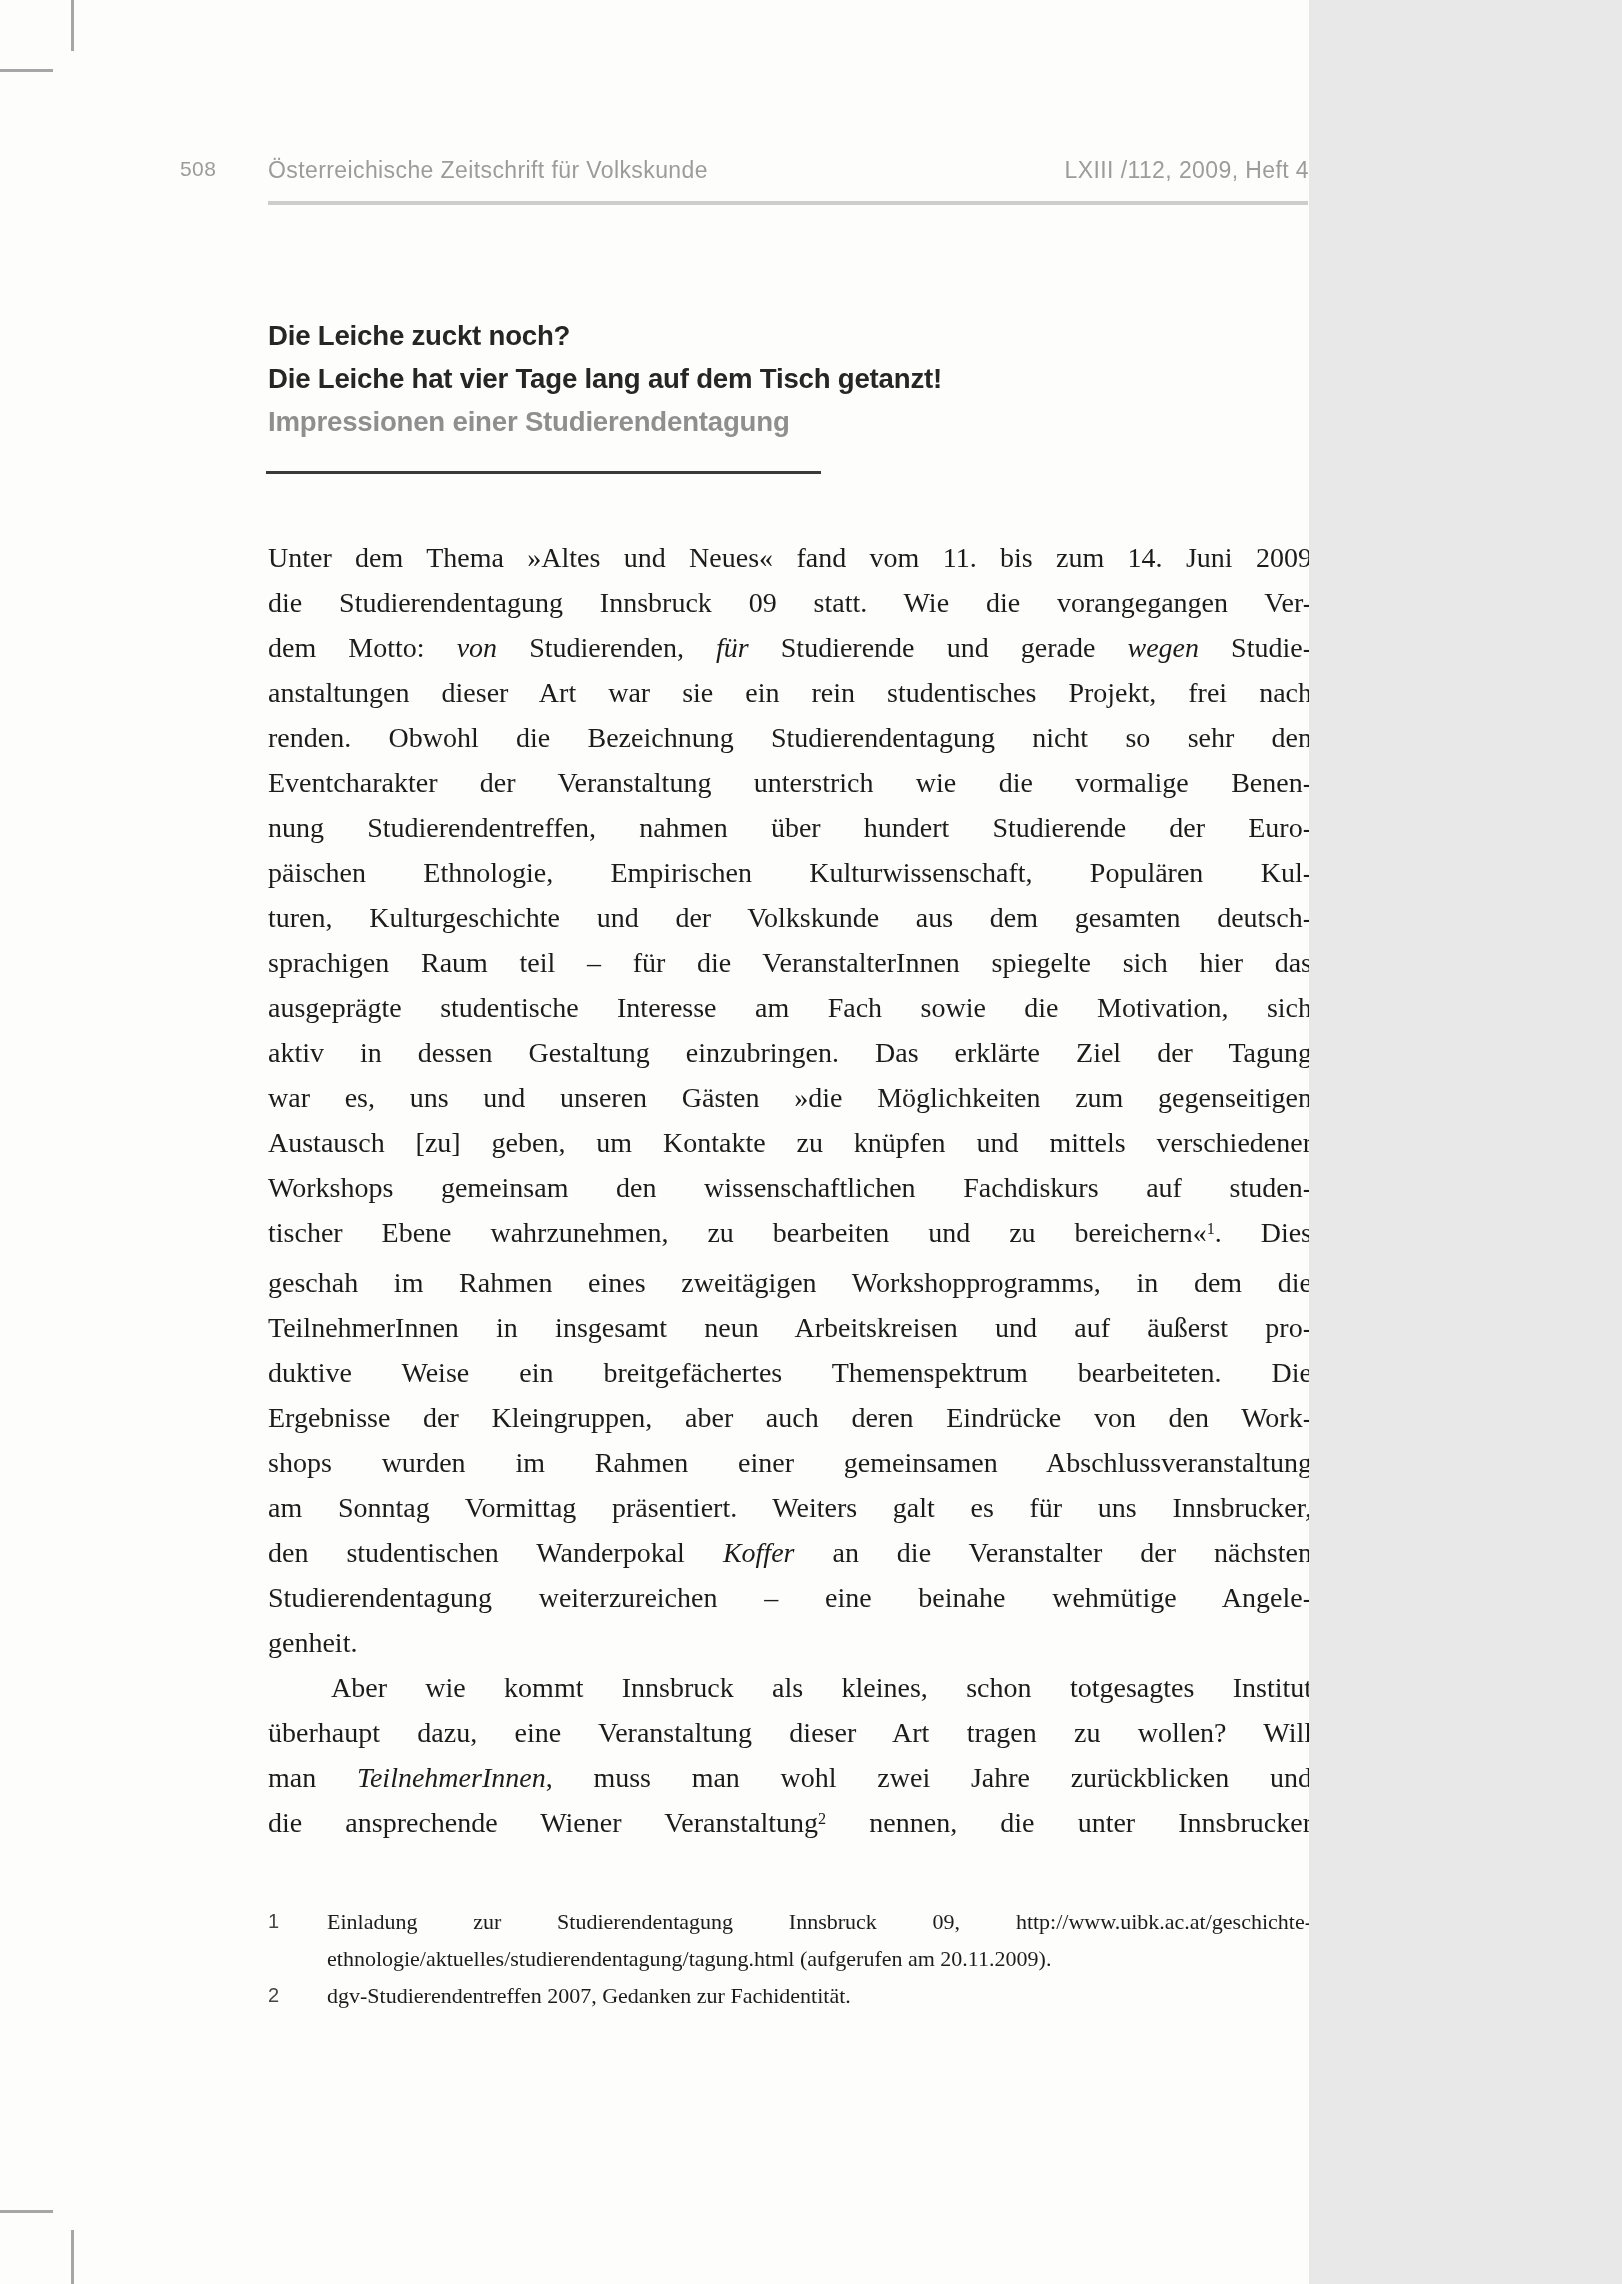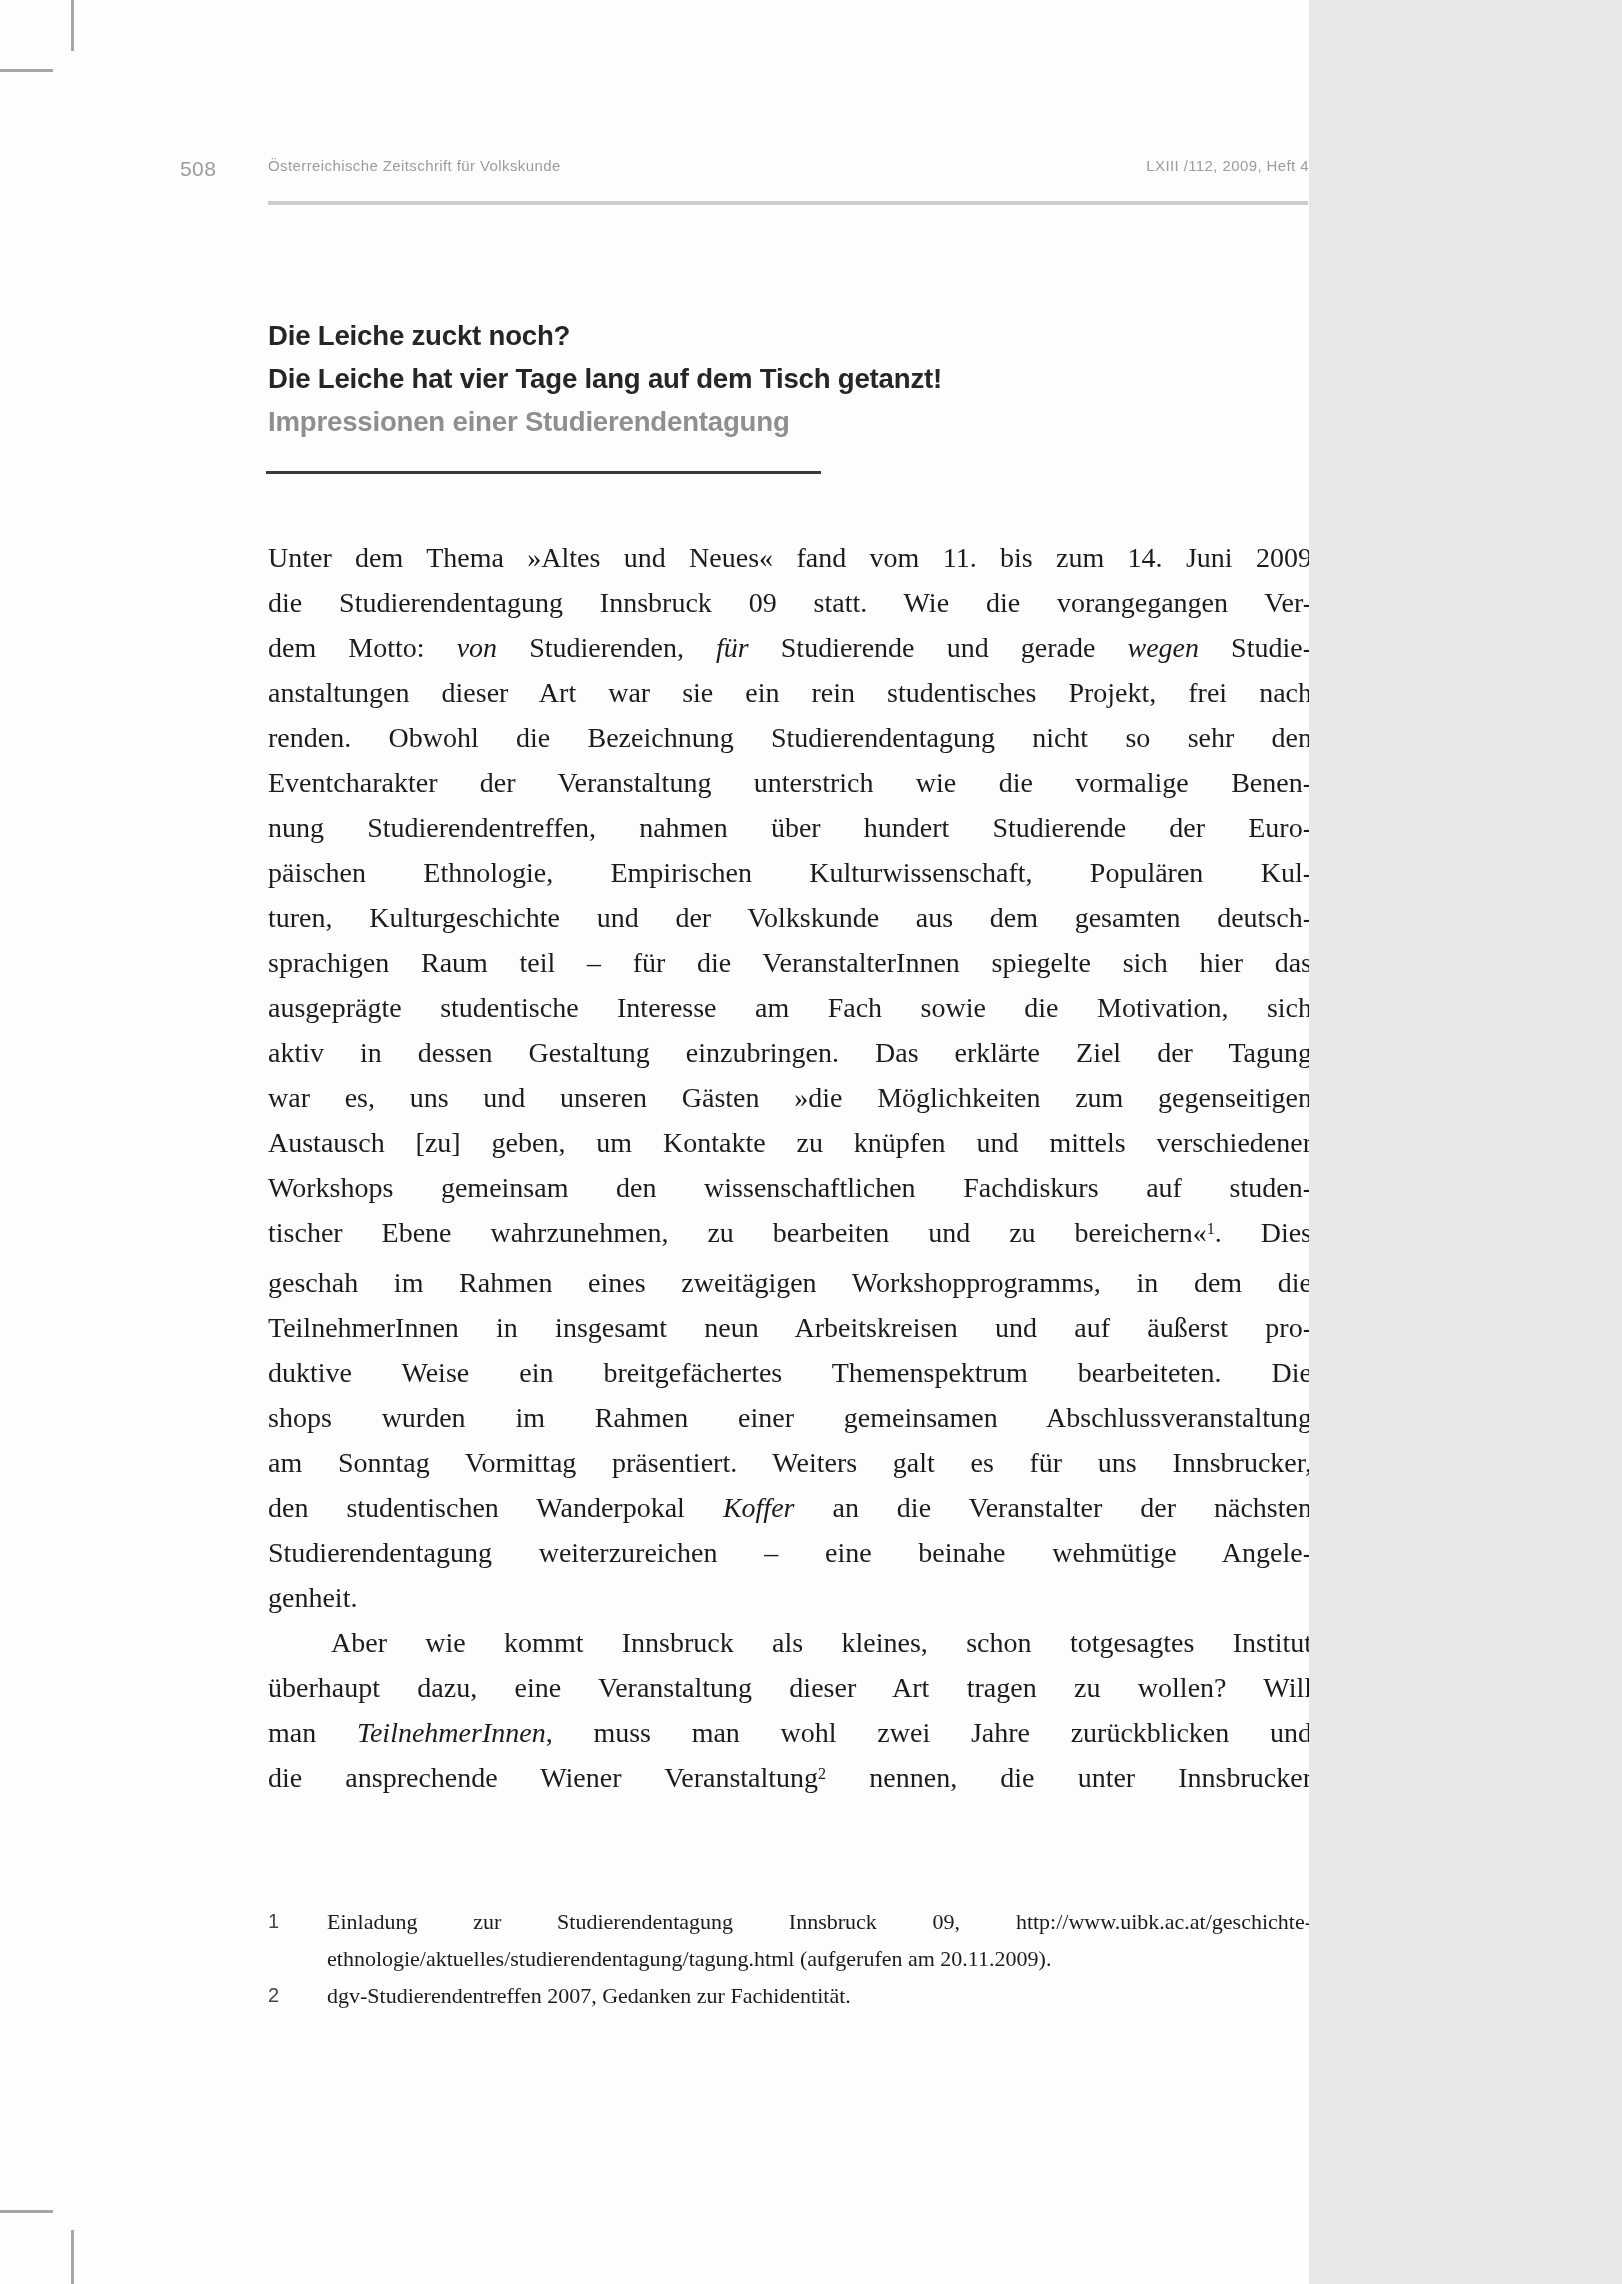--- a/index.html
+++ b/index.html
@@ -14,21 +14,21 @@
 
   
   .page-num {
     position:absolute; left:180px; top:157px;
     font-family:"Liberation Sans",sans-serif; font-size:21px;
     color:#9c9c9c; letter-spacing:0.4px;
   }
   .header-row {
     position:absolute; left:268px; top:157px; width:1041px;
     display:flex; justify-content:space-between;
-    font-family:"Liberation Sans",sans-serif; font-size:15px;
+    font-family:"Liberation Sans",sans-serif; font-size:23px;
     color:#9c9c9c; letter-spacing:0.4px;
   }
   .header-rule {
     position:absolute; left:268px; top:201px; width:1040px; height:4px;
     background:#cdcdcd;
   }
 
   
   .title-block {
     position:absolute; left:268px; top:314px;
@@ -107,20 +107,21 @@
       <div class="line"><span>sprachigen Raum teil – für die VeranstalterInnen spiegelte sich hier das</span></div>
       <div class="line"><span>ausgeprägte studentische Interesse am Fach sowie die Motivation, sich</span></div>
       <div class="line"><span>aktiv in dessen Gestaltung einzubringen. Das erklärte Ziel der Tagung</span></div>
       <div class="line"><span>war es, uns und unseren Gästen »die Möglichkeiten zum gegenseitigen</span></div>
       <div class="line"><span>Austausch [zu] geben, um Kontakte zu knüpfen und mittels verschiedener</span></div>
       <div class="line"><span>Workshops gemeinsam den wissenschaftlichen Fachdiskurs auf studen-</span></div>
       <div class="line"><span>tischer Ebene wahrzunehmen, zu bearbeiten und zu bereichern«</span><span class="sup">1</span><span>. Dies</span></div>
       <div class="line"><span>geschah im Rahmen eines zweitägigen Workshopprogramms, in dem die</span></div>
       <div class="line"><span>TeilnehmerInnen in insgesamt neun Arbeitskreisen und auf äußerst pro-</span></div>
       <div class="line"><span>duktive Weise ein breitgefächertes Themenspektrum bearbeiteten. Die</span></div>
+      <div class="line"><span>Ergebnisse der Kleingruppen, aber auch deren Eindrücke von den Work-</span></div>
       <div class="line"><span>shops wurden im Rahmen einer gemeinsamen Abschlussveranstaltung</span></div>
       <div class="line"><span>am Sonntag Vormittag präsentiert. Weiters galt es für uns Innsbrucker,</span></div>
       <div class="line"><span>den studentischen Wanderpokal </span><i>Koffer</i><span> an die Veranstalter der nächsten</span></div>
       <div class="line"><span>Studierendentagung weiterzureichen – eine beinahe wehmütige Angele-</span></div>
       <div class="line natural"><span>genheit.</span></div>
       <div class="line indent"><span>Aber wie kommt Innsbruck als kleines, schon totgesagtes Institut</span></div>
       <div class="line"><span>überhaupt dazu, eine Veranstaltung dieser Art tragen zu wollen? Will</span></div>
       <div class="line"><span>man </span><i>TeilnehmerInnen</i><span>, muss man wohl zwei Jahre zurückblicken und</span></div>
       <div class="line"><span>die ansprechende Wiener Veranstaltung</span><span class="sup">2</span><span> nennen, die unter Innsbrucker</span></div>
     </div>

